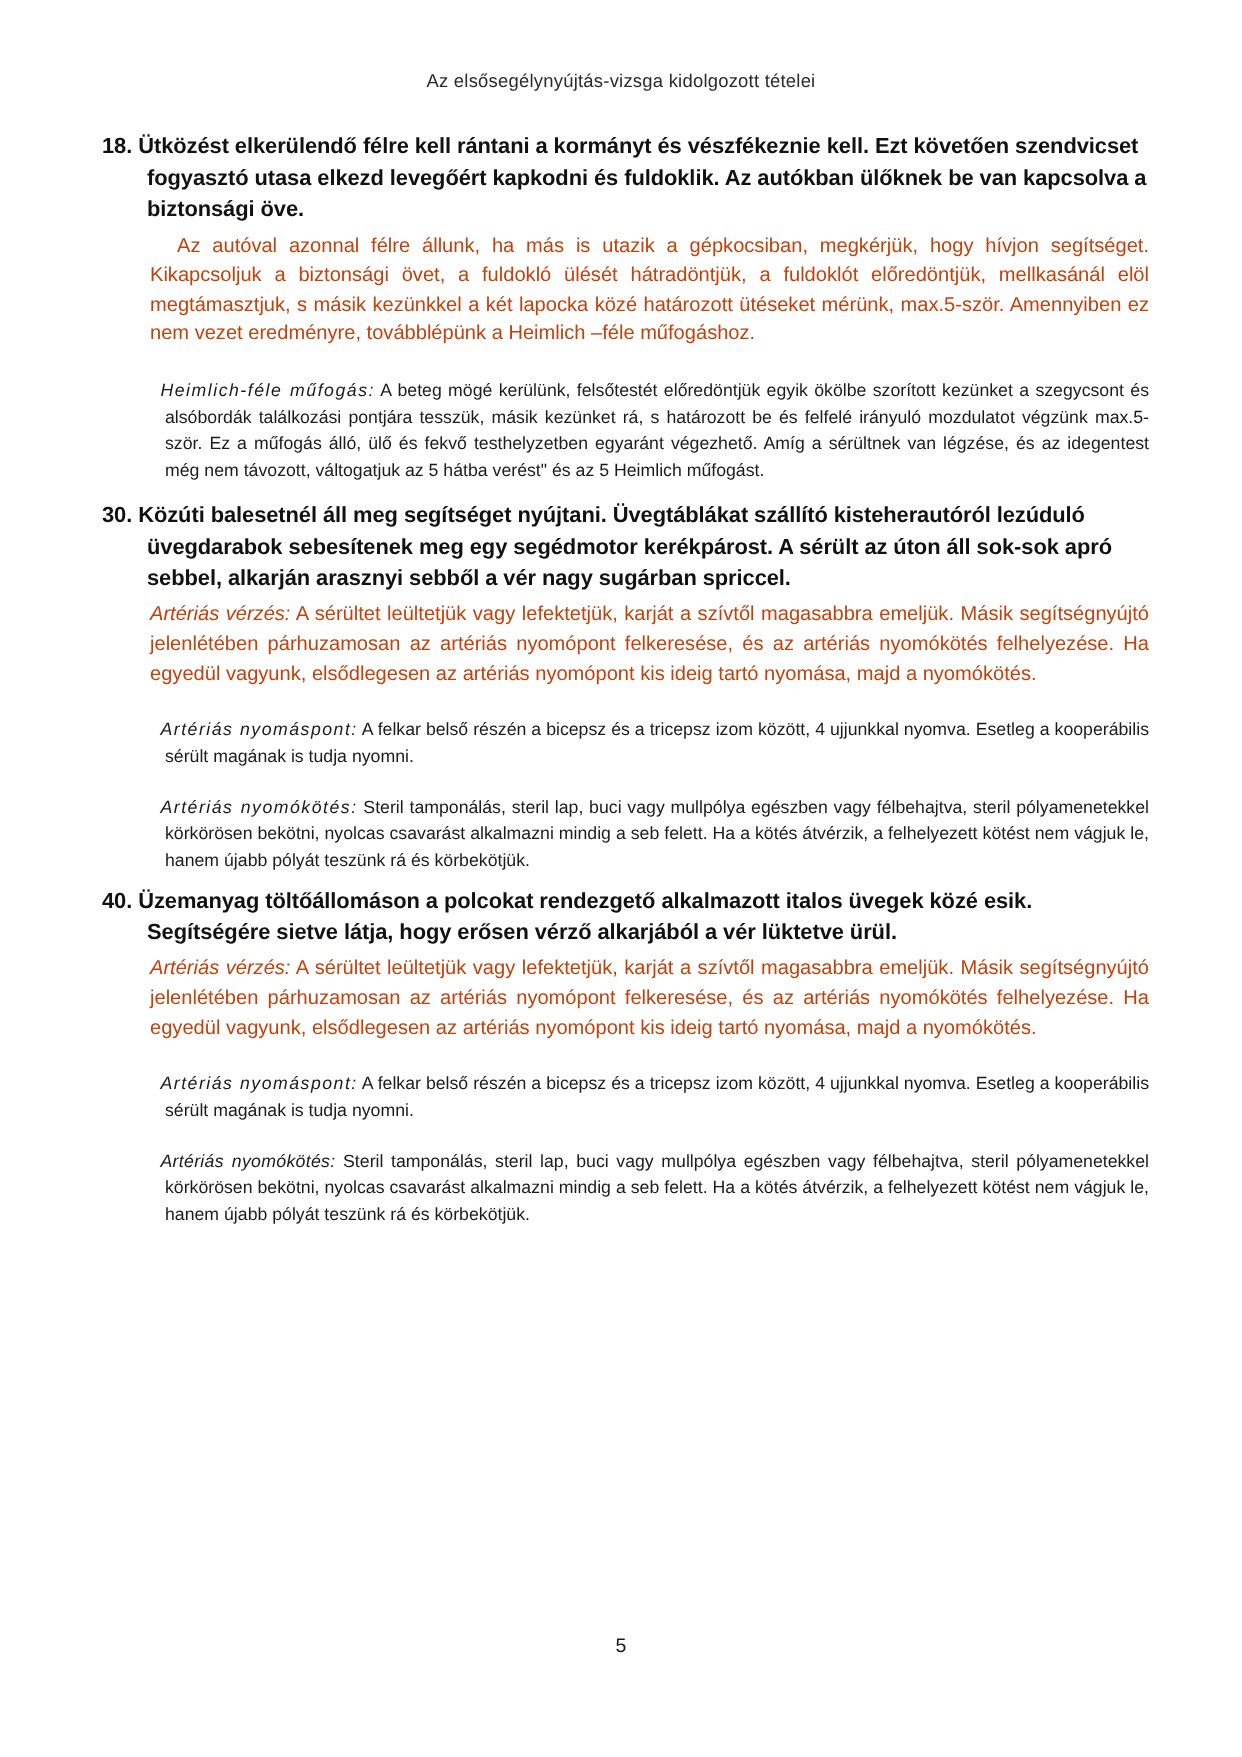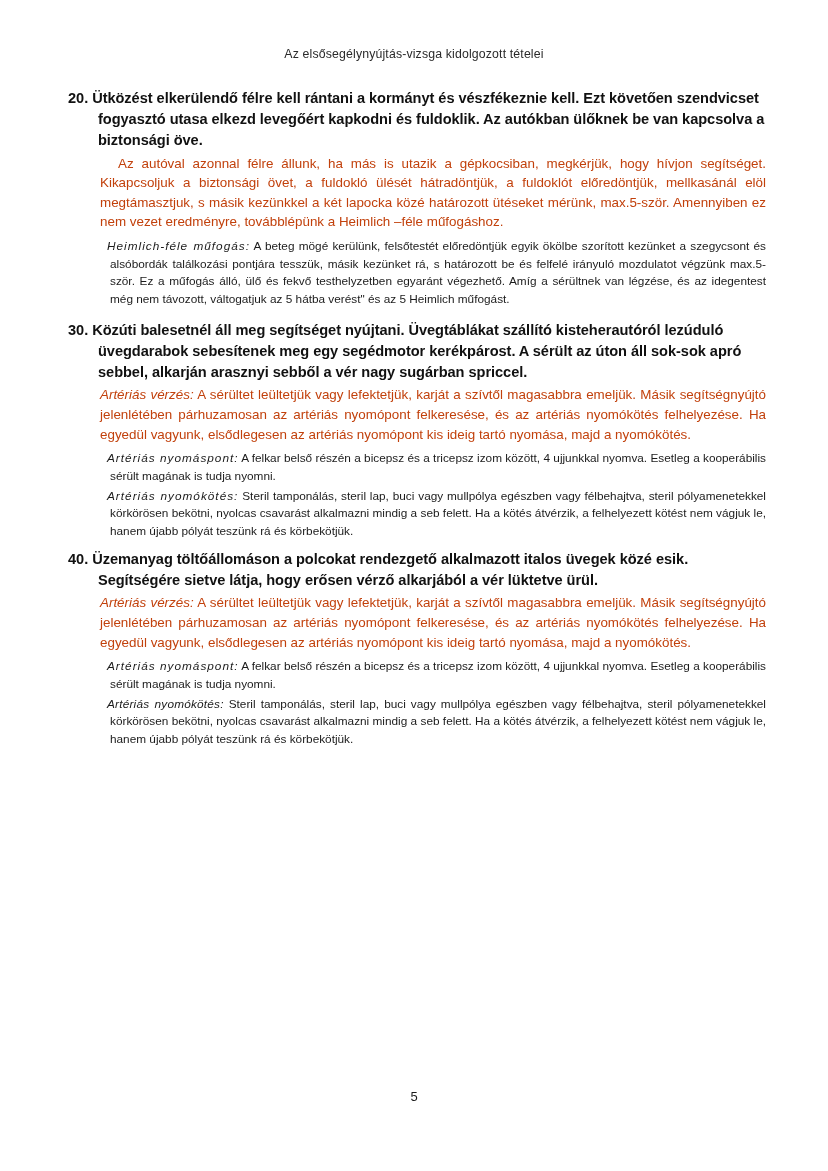--- a/index.html
+++ b/index.html
@@ -56,21 +56,21 @@
     padding-left: 32px;
     text-indent: 18px;
     color: #c2410c;
   }
   .body-para.no-indent { text-indent: 0; }
   
   .note {
     font-size: 11.8px;
     line-height: 1.5;
     text-align: justify;
-    margin: 2px 0 1px 0;
+    margin: 16px 0 1px 0;
     padding-left: 42px;
     text-indent: -3px;
     color: #1b1b1b;
   }
   .note-label {
     font-style: italic;
     letter-spacing: 1.0px;
   }
   .note-label.tight { letter-spacing: 0.2px; }
   .sp-s { height: 3px; }
@@ -87,21 +87,21 @@
 </style>
 </head>
 <body>
 
 <div class="page">
 
   <div class="page-header">Az elsősegélynyújtás-vizsga kidolgozott tételei</div>
 
   <div class="content">
 
-    <div class="qheading">20. Ütközést elkerülendő félre kell rántani a kormányt és vészfékeznie kell. Ezt követően szendvicset fogyasztó utasa elkezd levegőért kapkodni és fuldoklik. Az autókban ülőknek be van kapcsolva a biztonsági öve.</div>
+    <div class="qheading">18. Ütközést elkerülendő félre kell rántani a kormányt és vészfékeznie kell. Ezt követően szendvicset fogyasztó utasa elkezd levegőért kapkodni és fuldoklik. Az autókban ülőknek be van kapcsolva a biztonsági öve.</div>
 
     <div class="body-para">Az autóval azonnal félre állunk, ha más is utazik a gépkocsiban, megkérjük, hogy hívjon segítséget. Kikapcsoljuk a biztonsági övet, a fuldokló ülését hátradöntjük, a fuldoklót előredöntjük, mellkasánál elöl megtámasztjuk, s másik kezünkkel a két lapocka közé határozott ütéseket mérünk, max.5-ször. Amennyiben ez nem vezet eredményre, továbblépünk a Heimlich –féle műfogáshoz.</div>
 
     <div class="sp-s"></div>
 
     <div class="note">
       <span class="note-label">Heimlich-féle műfogás:</span><span> A beteg mögé kerülünk, felsőtestét előredöntjük egyik ökölbe szorított kezünket a szegycsont és alsóbordák találkozási pontjára tesszük, másik kezünket rá, s határozott be és felfelé irányuló mozdulatot végzünk max.5-ször. Ez a műfogás álló, ülő és fekvő testhelyzetben egyaránt végezhető. Amíg a sérültnek van légzése, és az idegentest még nem távozott, váltogatjuk az 5 hátba verést" és az 5 Heimlich műfogást.</span>
     </div>
 
     <div class="sp-s"></div>

